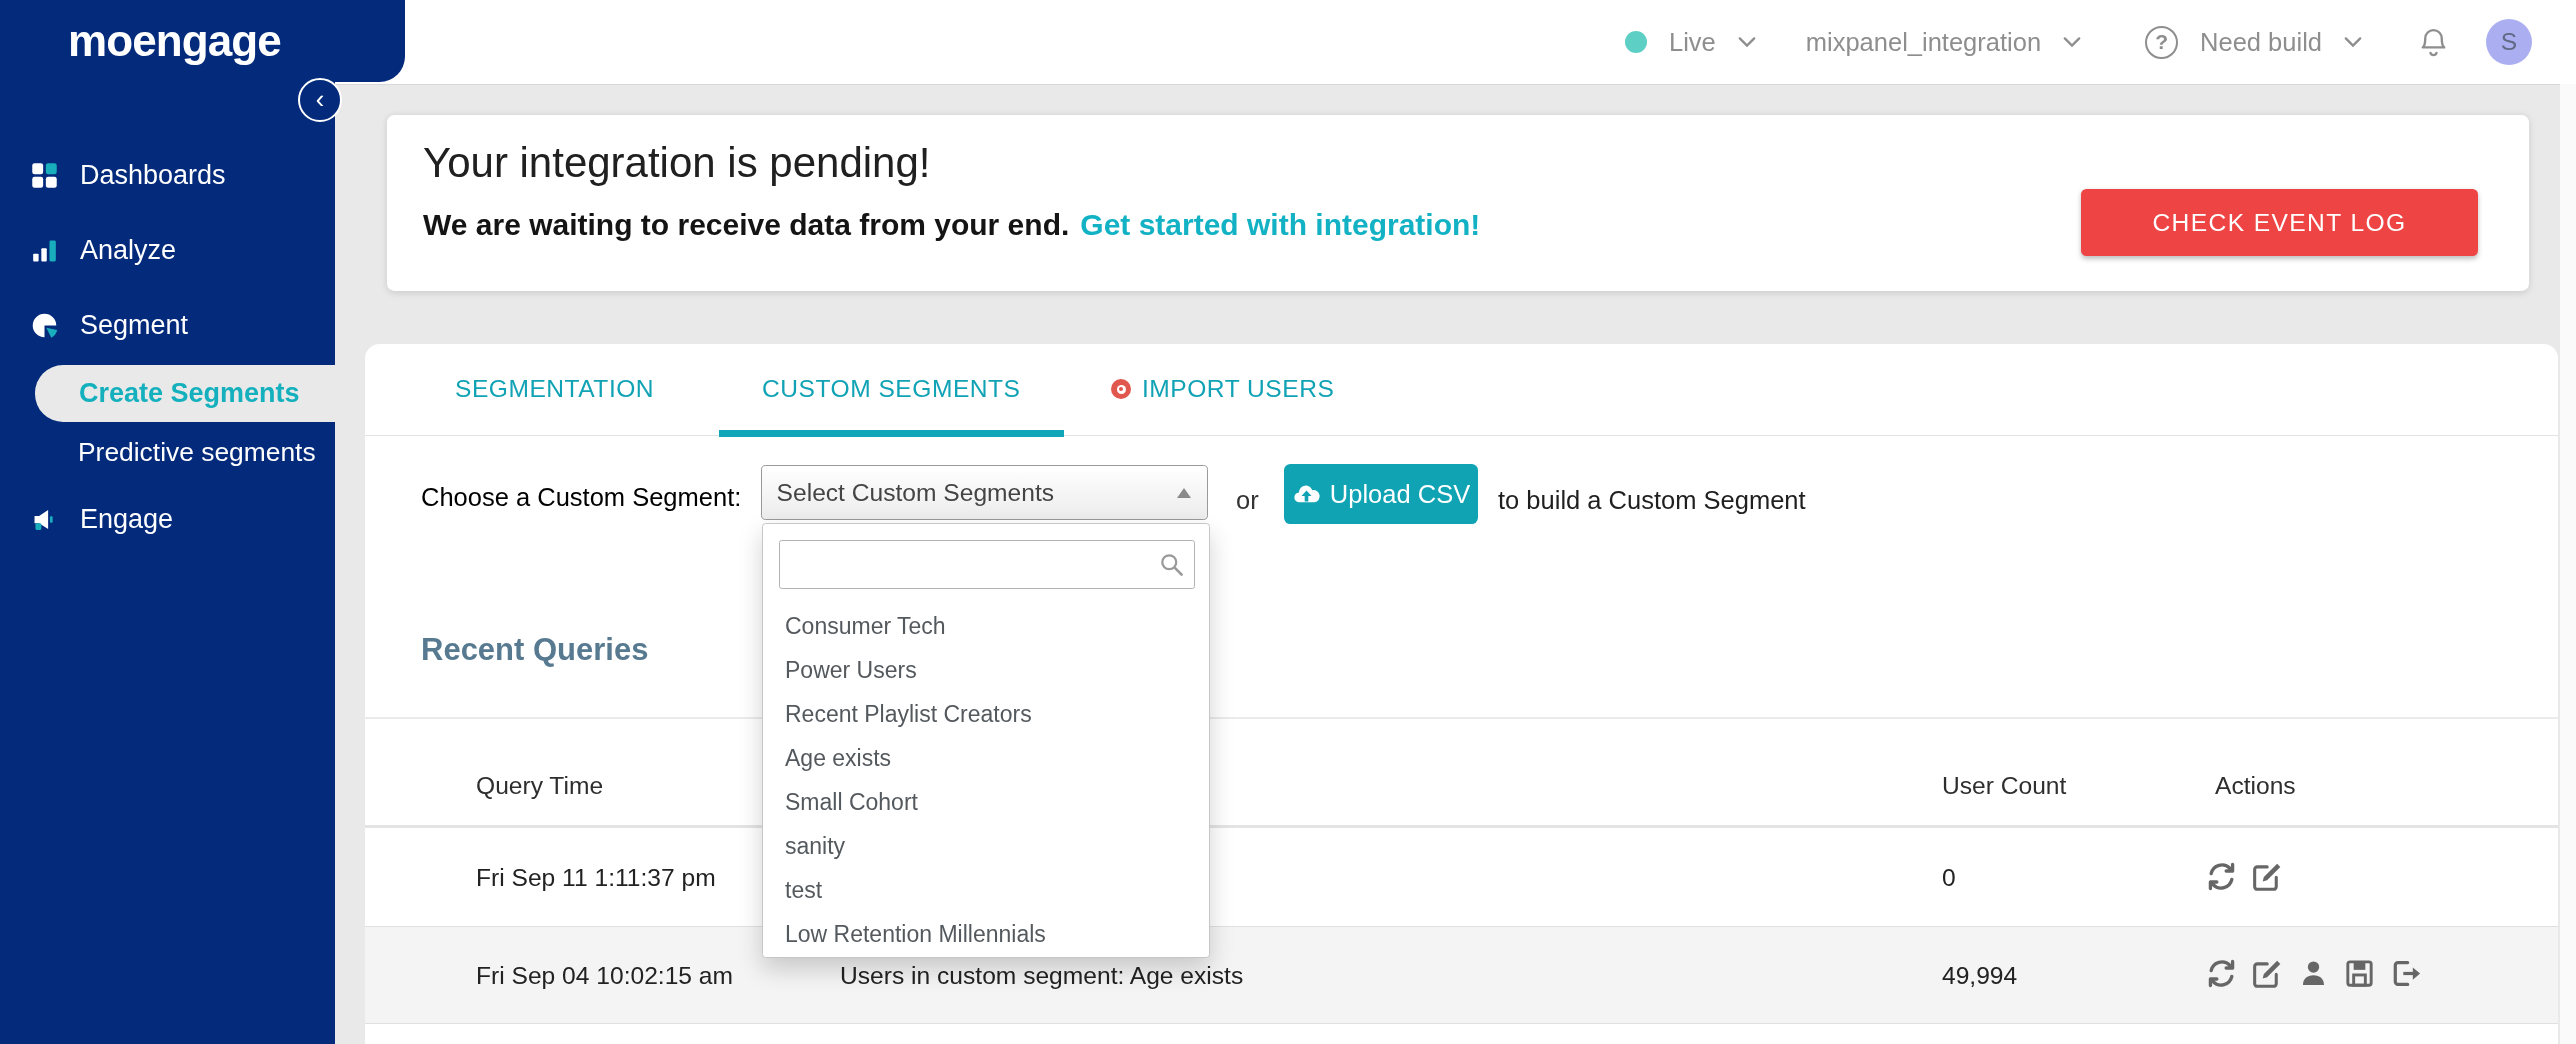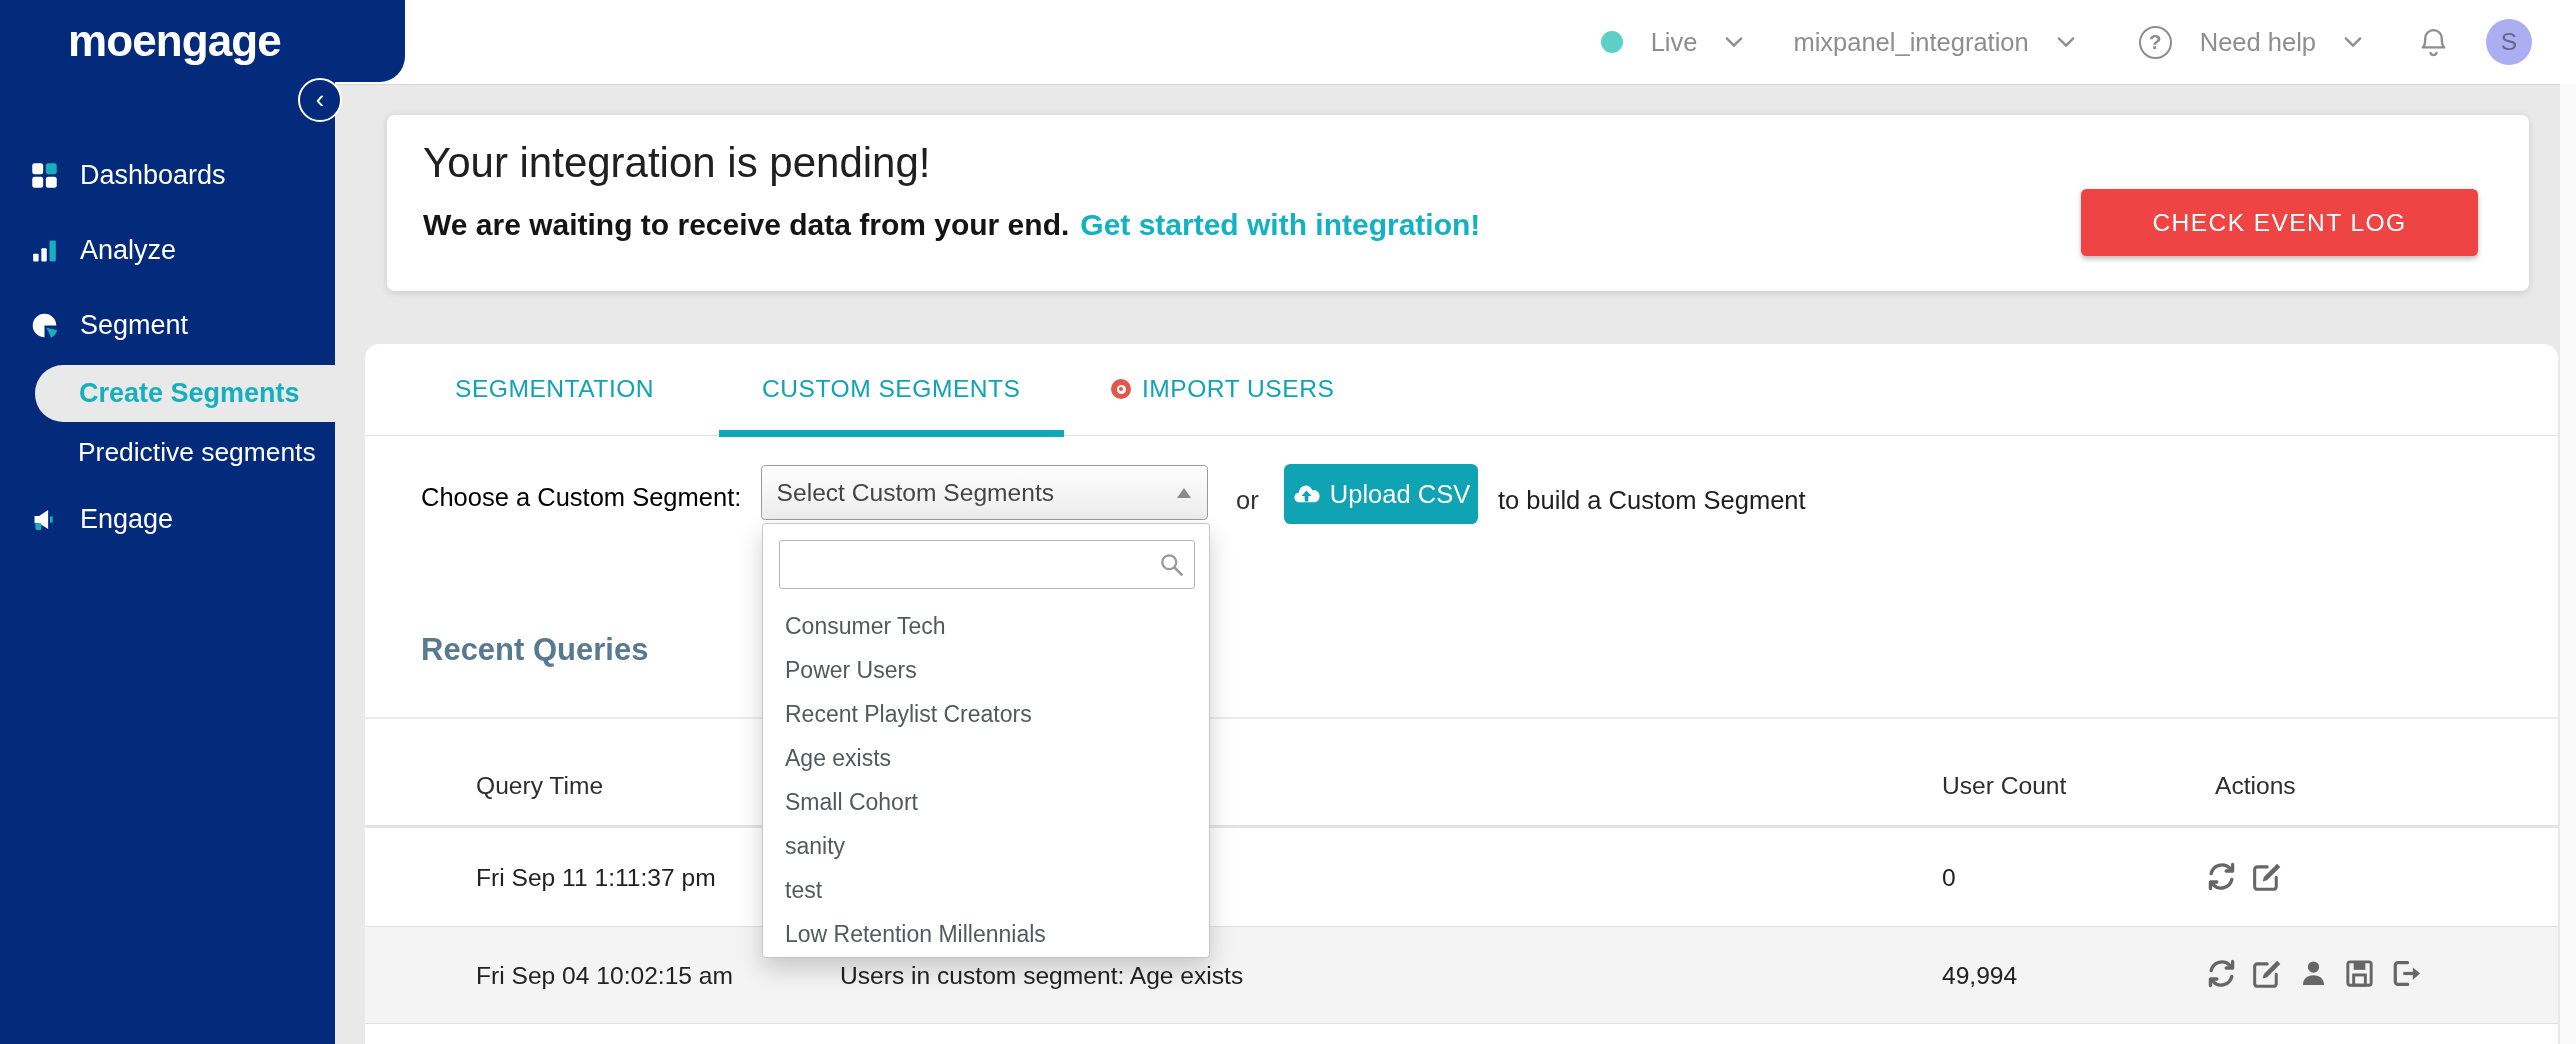--- a/index.html
+++ b/index.html
@@ -3,21 +3,21 @@
 <meta charset="utf-8">
 <style>
   html,body{margin:0;padding:0;}
   .stage{position:relative;width:2576px;height:1045px;background:#e9e9e9;overflow:hidden;
          font-family:"Liberation Sans",sans-serif;-webkit-font-smoothing:antialiased;}
 
   
   .header{position:absolute;left:0;top:0;width:2576px;height:84px;background:#ffffff;
           border-bottom:1.8px solid #d8d8d8;z-index:2;}
   .header-right{position:absolute;right:44px;top:0;height:84px;display:flex;align-items:center;color:#8e8e8e;font-size:25.5px;}
-  .hgroup{display:flex;align-items:center;gap:28px;cursor:pointer;}
+  .hgroup{display:flex;align-items:center;gap:22px;cursor:pointer;}
   .live-dot{width:22px;height:22px;border-radius:50%;background:#5ecfc5;}
   .chev{width:18px;height:12px;display:inline-block;}
   .help-circle{width:33px;height:33px;border-radius:50%;border:2.7px solid #8e8e8e;display:flex;
                align-items:center;justify-content:center;font-size:21px;font-weight:bold;color:#8e8e8e;box-sizing:border-box;}
   .bell{width:33px;height:35px;}
   .avatar{width:46px;height:46px;border-radius:50%;background:#abaff1;color:#5f6b84;display:flex;
           align-items:center;justify-content:center;font-size:24.6px;}
   .sp55{margin-left:50px;} .sp70{margin-left:64px;} .sp60{margin-left:55px;} .sp40{margin-left:36px;}
 
   
@@ -111,21 +111,21 @@
           </svg>
       </div>
       <div class="hgroup sp55">
         <span>mixpanel_integration</span>
         <svg class="chev" viewBox="0 0 20 13">
             <path d="M2 2.5 L10 10.5 L18 2.5" stroke="#8e8e8e" stroke-width="2.6" fill="none" stroke-linecap="round"></path>
           </svg>
       </div>
       <div class="hgroup sp70">
         <span class="help-circle">?</span>
-        <span>Need help</span>
+        <span>Need build</span>
         <svg class="chev" viewBox="0 0 20 13">
             <path d="M2 2.5 L10 10.5 L18 2.5" stroke="#8e8e8e" stroke-width="2.6" fill="none" stroke-linecap="round"></path>
           </svg>
       </div>
       <svg class="bell sp60" viewBox="0 0 24 24">
         <path d="M12 3a6 6 0 0 0-6 6c0 5-1.8 6.6-1.8 6.6h15.6S18 14 18 9a6 6 0 0 0-6-6z" fill="none" stroke="#8e8e8e" stroke-width="1.7" stroke-linejoin="round"></path>
         <path d="M9.8 19.6a2.3 2.3 0 0 0 4.4 0" fill="none" stroke="#8e8e8e" stroke-width="1.7" stroke-linecap="round"></path>
       </svg>
       <div class="avatar sp40">
         <span>S</span>

